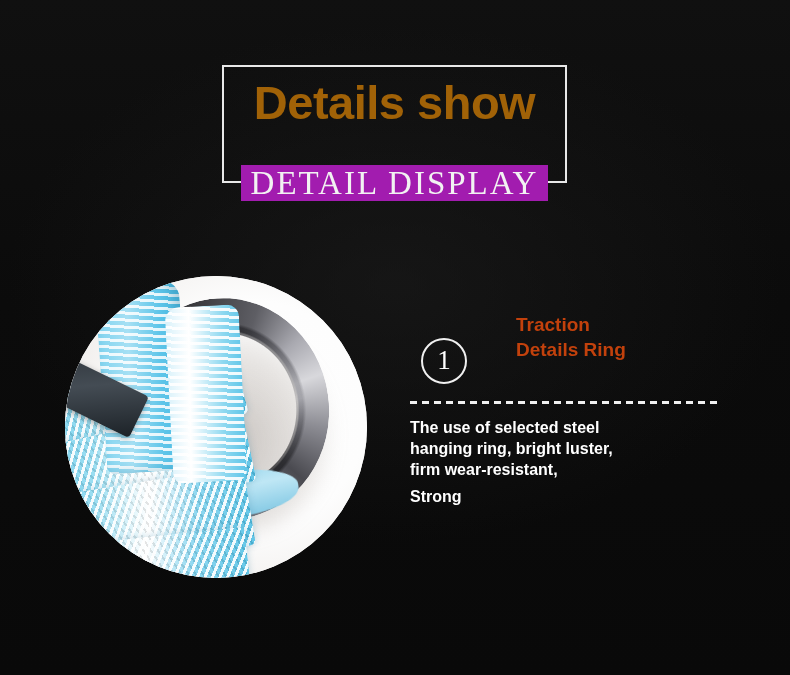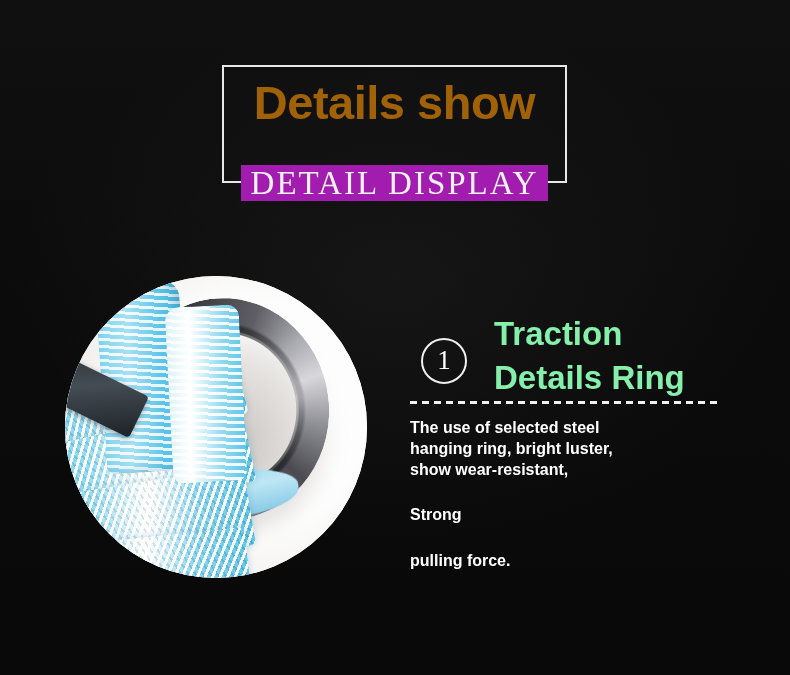--- a/index.html
+++ b/index.html
@@ -287,23 +287,23 @@
     height: 42px;
     border: 2px solid #f0f0f0;
     border-radius: 50%;
     color: #ffffff;
     font-family: "Liberation Serif", serif;
     font-size: 27px;
     line-height: 40px;
     text-align: center;
   }
   .head-lines {
-    margin-left: 86px;
-    color: #86efac;
-    font-size: 33px;
+    margin-left: 108px;
+    color: #c2410c;
+    font-size: 19px;
     font-weight: bold;
     line-height: 1.32;
   }
   .head-line-1 { display: block; }
   .head-line-2 { display: block; }
 
   .divider {
     position: absolute;
     left: 2px;
     top: 89px;
@@ -318,21 +318,21 @@
     position: absolute;
     left: 2px;
     top: 106px;
     width: 360px;
     color: #ffffff;
     font-size: 16px;
     font-weight: bold;
     line-height: 1.30;
   }
   .body-copy .ln { display: block; }
-  .body-copy .ln-gap { margin-top: 25px; }
+  .body-copy .ln-gap { margin-top: 7px; }
 </style>
 </head>
 <body>
 
 <div id="page">
 
   <div class="header-frame">
     <div class="frame-line frame-top"></div>
     <div class="frame-line frame-left"></div>
     <div class="frame-line frame-right"></div>
@@ -372,20 +372,19 @@
         <span class="head-line-1">Traction</span>
         <span class="head-line-2">Details Ring</span>
       </div>
     </div>
 
     <div class="divider"></div>
 
     <div class="body-copy">
       <span class="ln">The use of selected steel</span>
       <span class="ln">hanging ring, bright luster,</span>
-      <span class="ln">show wear-resistant,</span>
+      <span class="ln">firm wear-resistant,</span>
       <span class="ln ln-gap">Strong</span>
-      <span class="ln ln-gap">pulling force.</span>
     </div>
 
   </div>
 
 </div>
 
 </body></html>

